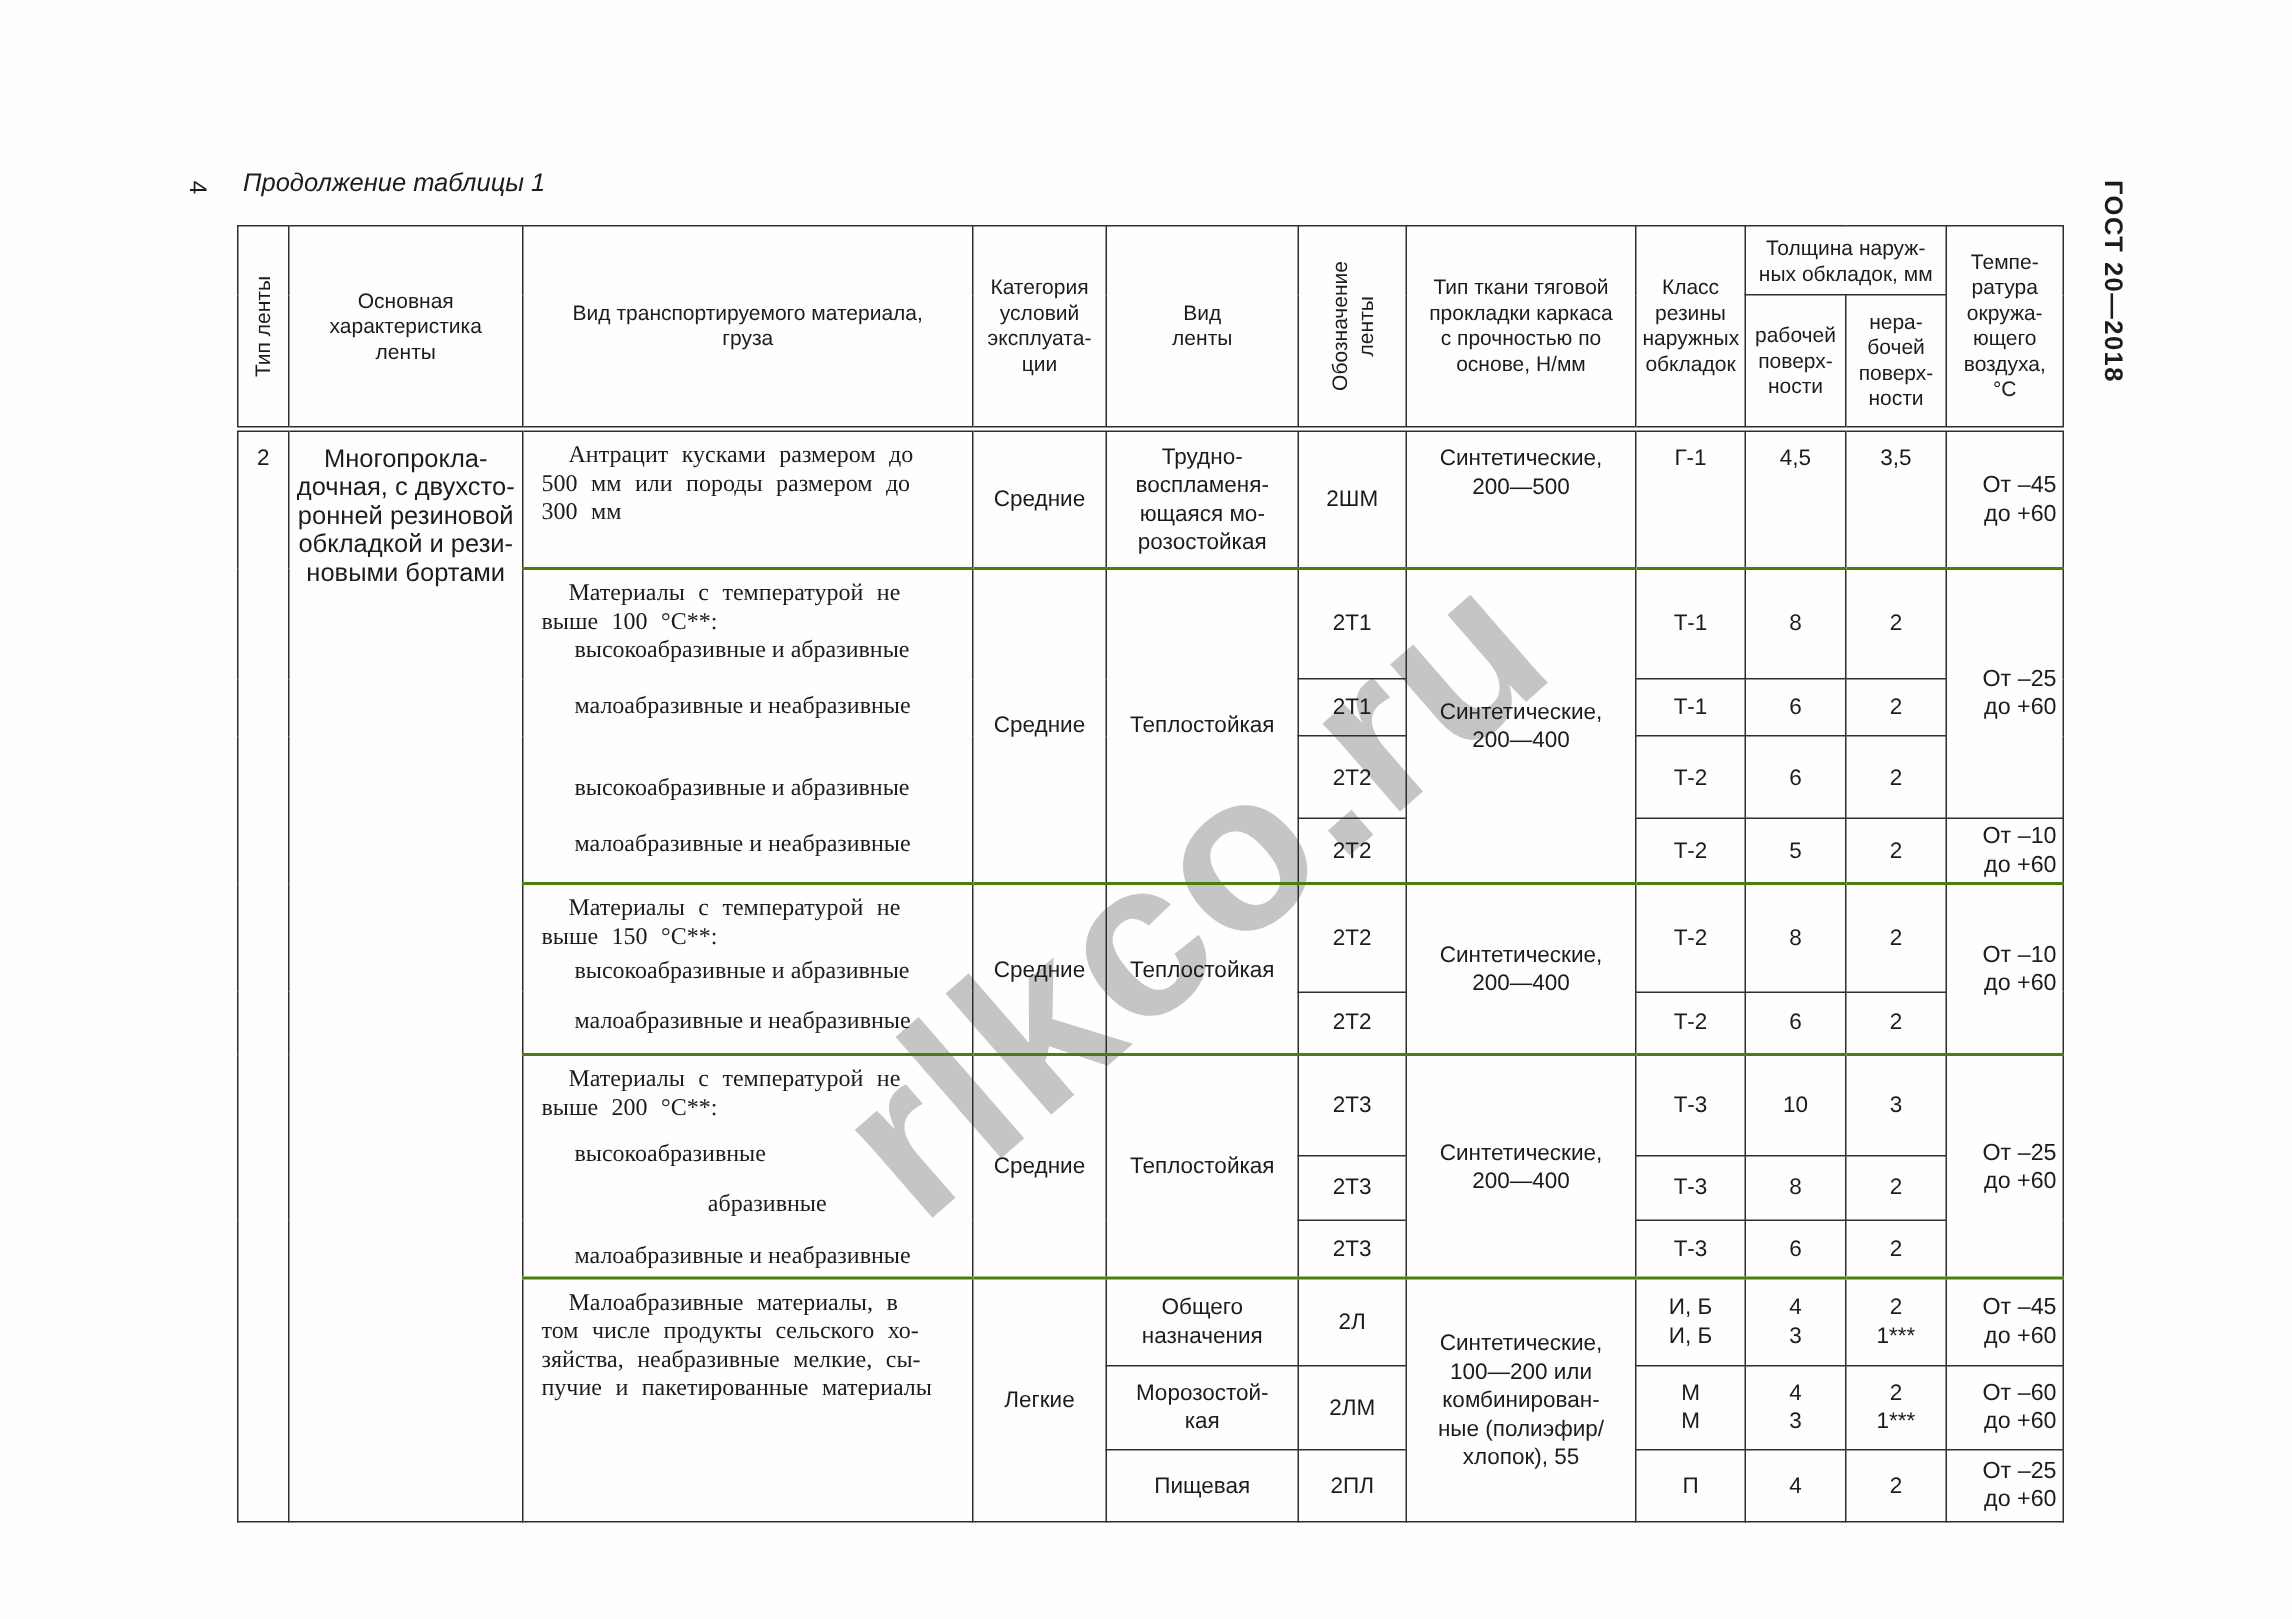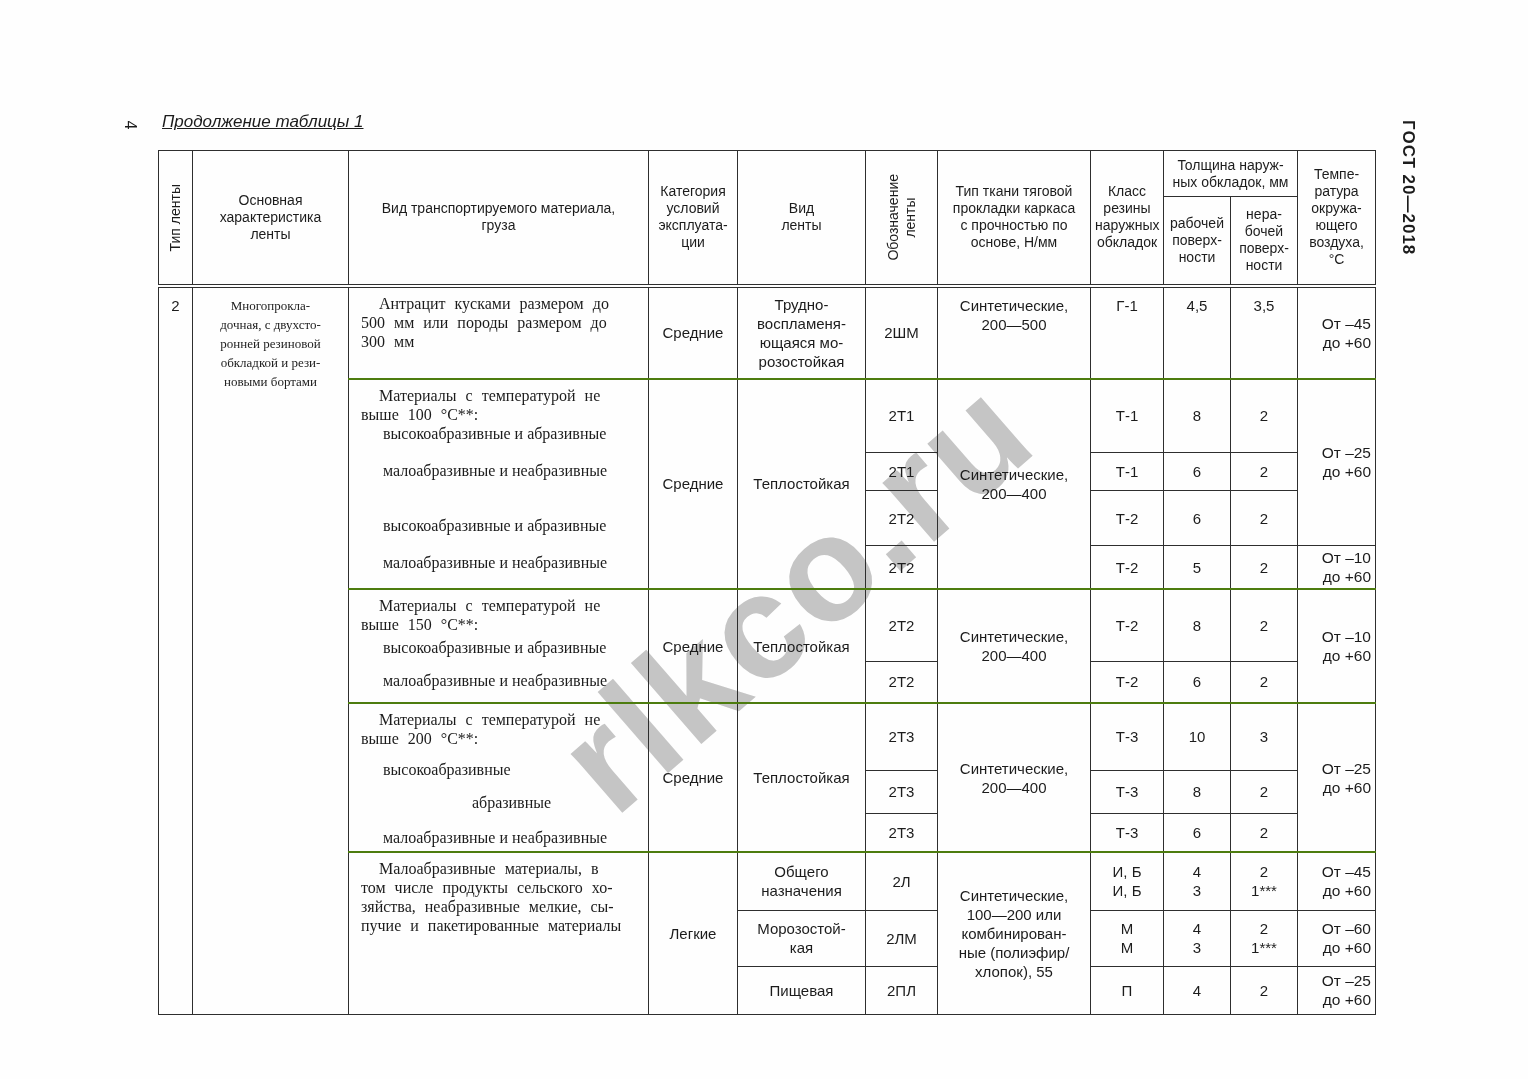--- a/index.html
+++ b/index.html
@@ -16,21 +16,21 @@
     transform:translate(-50%,-50%) rotate(-41deg);
     font-size:148px; font-weight:bold; letter-spacing:3px;
     color:#c5c5c5; white-space:nowrap; z-index:1;
   }
   .pagenum {
     position:absolute; left:126px; top:116px;
     font-size:16px; transform:rotate(90deg); z-index:3;
   }
   .caption {
     position:absolute; left:162px; top:112px;
-    font-style:italic; font-size:17px; z-index:3;text-decoration:underline;
+    font-style:italic; font-size:17px; z-index:3;
   }
   .doccode {
     position:absolute; left:1398px; top:120px;
     writing-mode:vertical-rl; font-weight:bold; font-size:17px;
     letter-spacing:1px; z-index:3;
   }
 
   table.gost {
     position:absolute; left:158px; top:150px; width:1217px;
     border-collapse:collapse; table-layout:fixed; z-index:2;
@@ -54,21 +54,21 @@
   td.mat {
     text-align:left; vertical-align:top;
     padding:6px 8px 4px 12px; font-size:16px; line-height:19px;font-family:Liberation Serif, serif;
   }
   .p1 { margin:0; text-indent:18px; white-space:pre-line; word-spacing:5px; }
   .item { padding-left:22px; }
   .i1{margin-top:0;} .i2{margin-top:18px;} .i3{margin-top:36px;} .i4{margin-top:18px;}
   .j1{margin-top:4px;} .j2{margin-top:14px;}
   .k1{margin-top:12px;} .k2{margin-top:14px;text-align:center;} .k3{margin-top:16px;}
   td.temp { text-align:right; padding-left:11px; font-size:15.5px; white-space:pre-line; }
-  td.charc { font-size:13px;font-family:Liberation Serif, serif; }
+  td.charc { font-size:17px; }
 </style>
 </head>
 <body>
 
 <div class="page">
   <div class="watermark">rlkco.ru</div>
   <div class="pagenum">4</div>
   <div class="caption">Продолжение таблицы 1</div>
   <div class="doccode">ГОСТ 20—2018</div>
 

